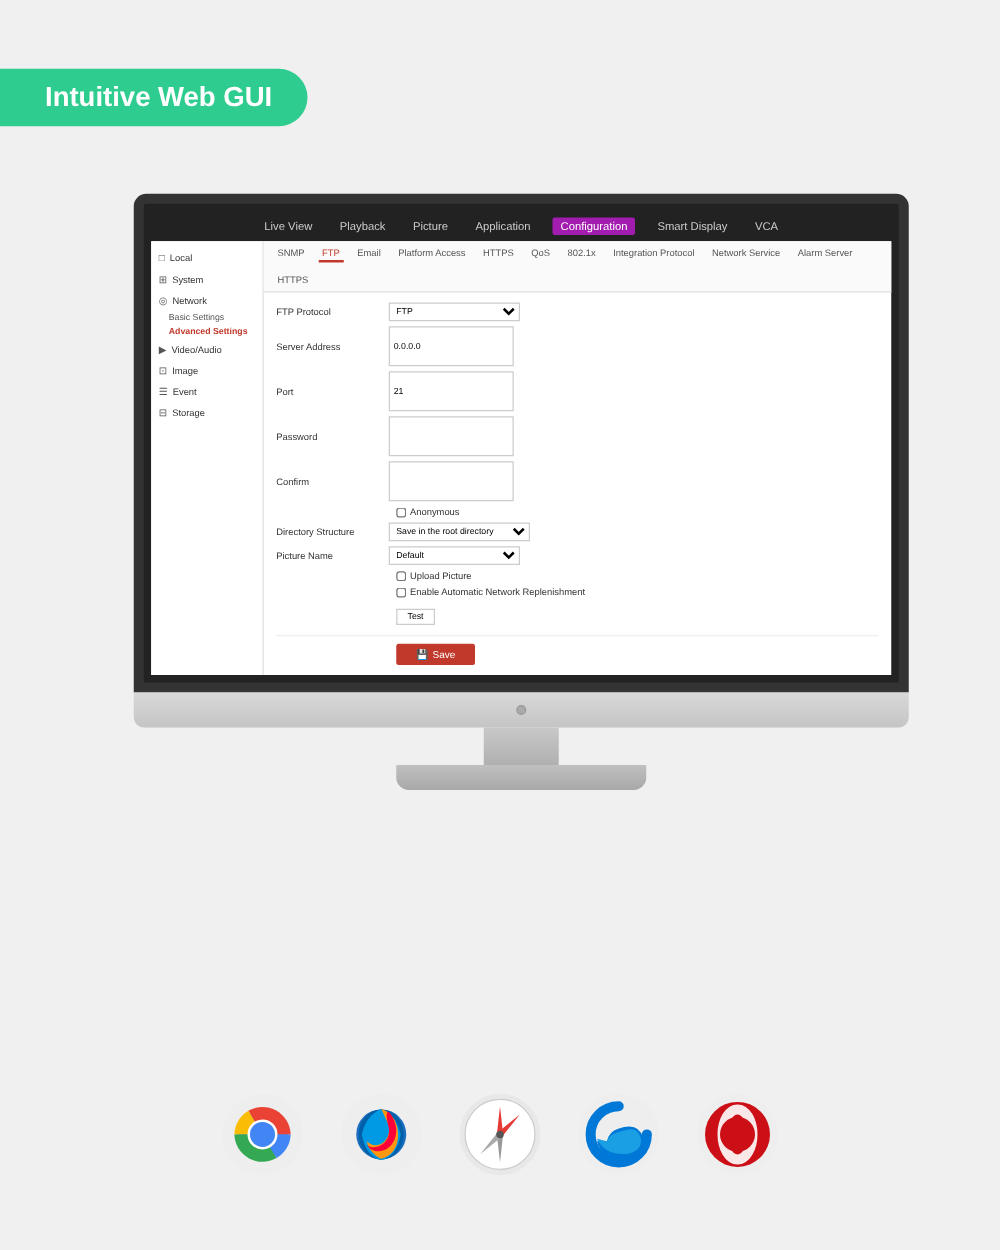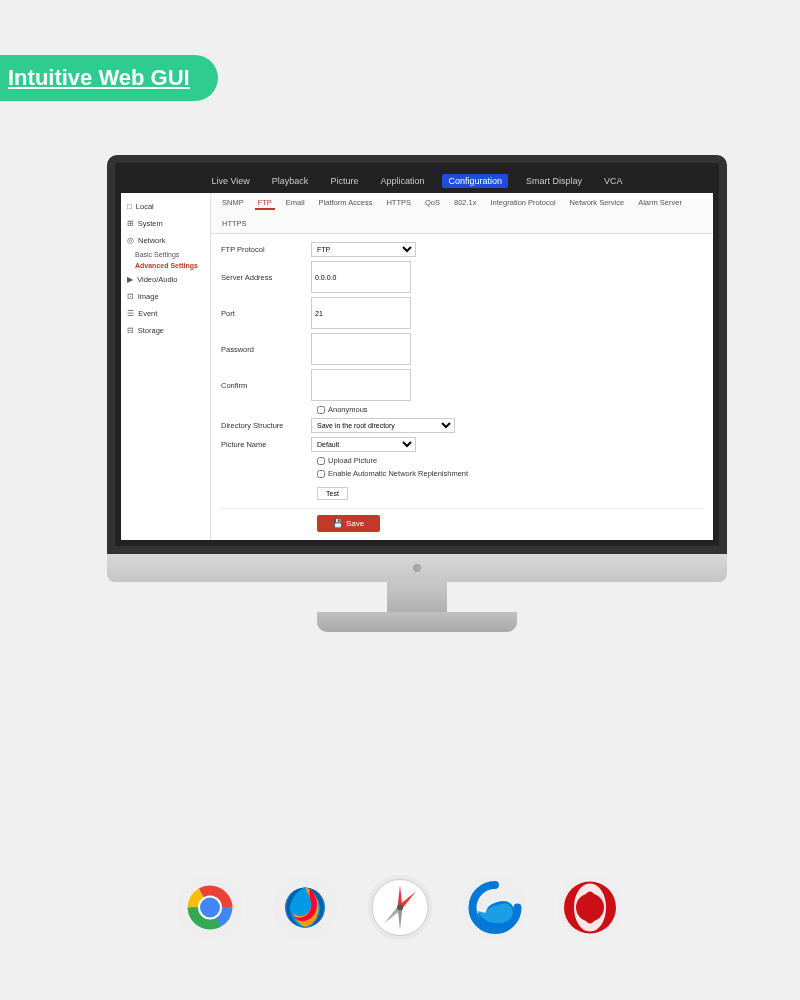--- a/index.html
+++ b/index.html
@@ -14,24 +14,23 @@
 
     
     .badge {
       position: absolute;
       top: 55px;
       left: 0;
       background: #2ecc8e;
       color: white;
       font-size: 22px;
       font-weight: bold;
-      padding: 10px 28px 10px 8px;
+      padding: 10px 28px 10px 36px;
       border-radius: 0 30px 30px 0;
       z-index: 10;
-      text-decoration: underline;
     }
 
     
     .monitor-wrapper {
       position: absolute;
       top: 155px;
       left: 85px;
       width: 620px;
       display: flex;
       flex-direction: column;
@@ -56,21 +55,21 @@
       gap: 14px;
       padding: 5px 10px;
     }
     .top-nav-item {
       color: #ccc;
       font-size: 9px;
       cursor: pointer;
       padding: 2px 4px;
     }
     .top-nav-item.active {
-      background: #1d4ed8;
+      background: #a21caf;
       color: white;
       border-radius: 2px;
       padding: 2px 6px;
     }
 
     
     .screen-content {
       background: white;
       display: flex;
       min-height: 340px;
@@ -364,21 +363,21 @@
             <input class="form-input" type="password" value="" style="">
           </div>
 
           <div class="form-checkbox-row">
             <input type="checkbox" class="form-checkbox" style="">
             <span class="form-checkbox-label">Anonymous</span>
           </div>
 
           <div class="form-row">
             <span class="form-label">Directory Structure</span>
-            <select class="form-select" style="width:144px;">
+            <select class="form-select" style="width:113px;">
               <option>Save in the root directory</option>
             </select>
           </div>
 
 
           <div class="form-row">
             <span class="form-label">Picture Name</span>
             <select class="form-select">
               <option>Default</option>
             </select>

